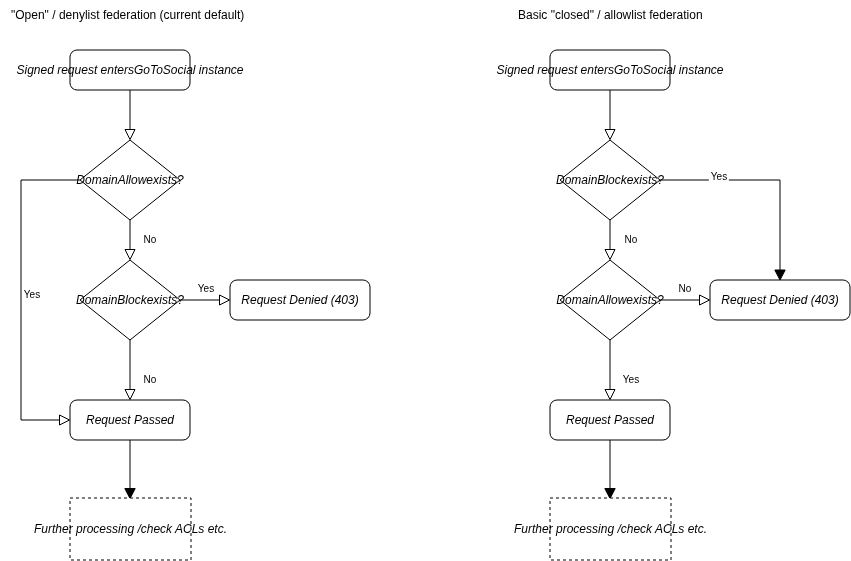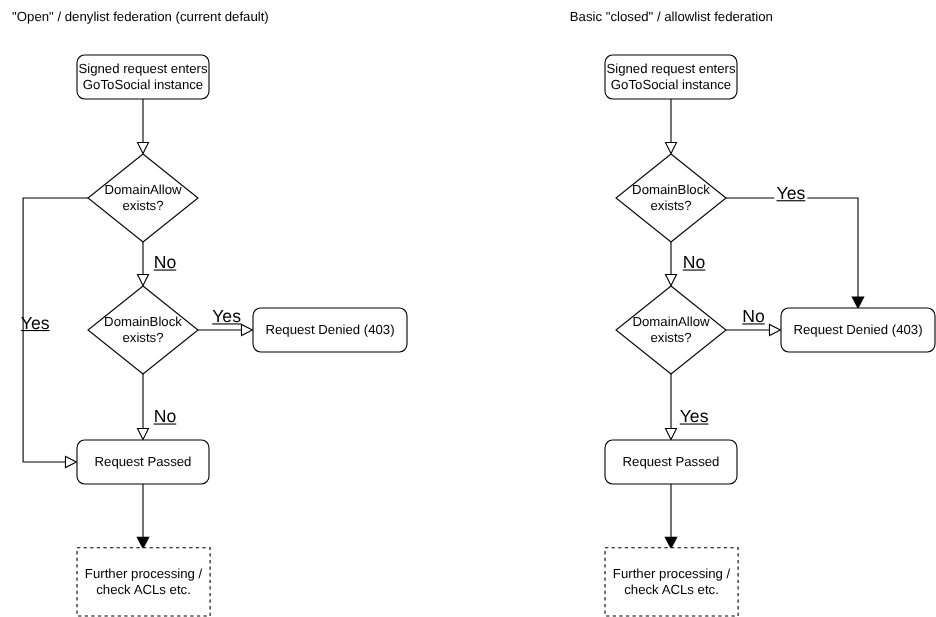--- a/index.html
+++ b/index.html
@@ -8,26 +8,26 @@
     font-family:"Liberation Sans","DejaVu Sans",sans-serif;color:#000000;overflow:hidden;
   }
   .canvas svg{position:absolute;left:0;top:0;}
   .shape{fill:#ffffff;stroke:#000000;stroke-width:1;}
   .shape.dashed{stroke-dasharray:3 3;}
   .edge{fill:none;stroke:#000000;stroke-width:1;}
   .arrow-open{fill:#ffffff;stroke:#000000;stroke-width:1;stroke-linejoin:miter;}
   .arrow-solid{fill:#000000;stroke:#000000;stroke-width:1;}
   .title{position:absolute;font-size:12px;white-space:nowrap;}
   .node-label{
-    position:absolute;display:flex;flex-direction:column;align-items:center;justify-content:center;
-    text-align:center;font-size:12px;line-height:15px;
+    position:absolute;display:flex;flex-direction:row;align-items:center;justify-content:center;
+    text-align:center;font-size:12px;line-height:15px;font-style:italic;
   }
   .node-label span{display:block;white-space:nowrap;}
   .edge-label{
-    position:absolute;font-size:16px;line-height:14px;transform:translate(-50%,-50%);white-space:nowrap;text-decoration:underline;
+    position:absolute;font-size:10px;line-height:14px;transform:translate(-50%,-50%);white-space:nowrap;
   }
   .edge-label.bg{background:#ffffff;padding:0 2px;}
 </style>
 </head>
 <body>
 
 <div class="canvas">
 
   <svg width="851" height="561" viewBox="0 0 851 561">
 

